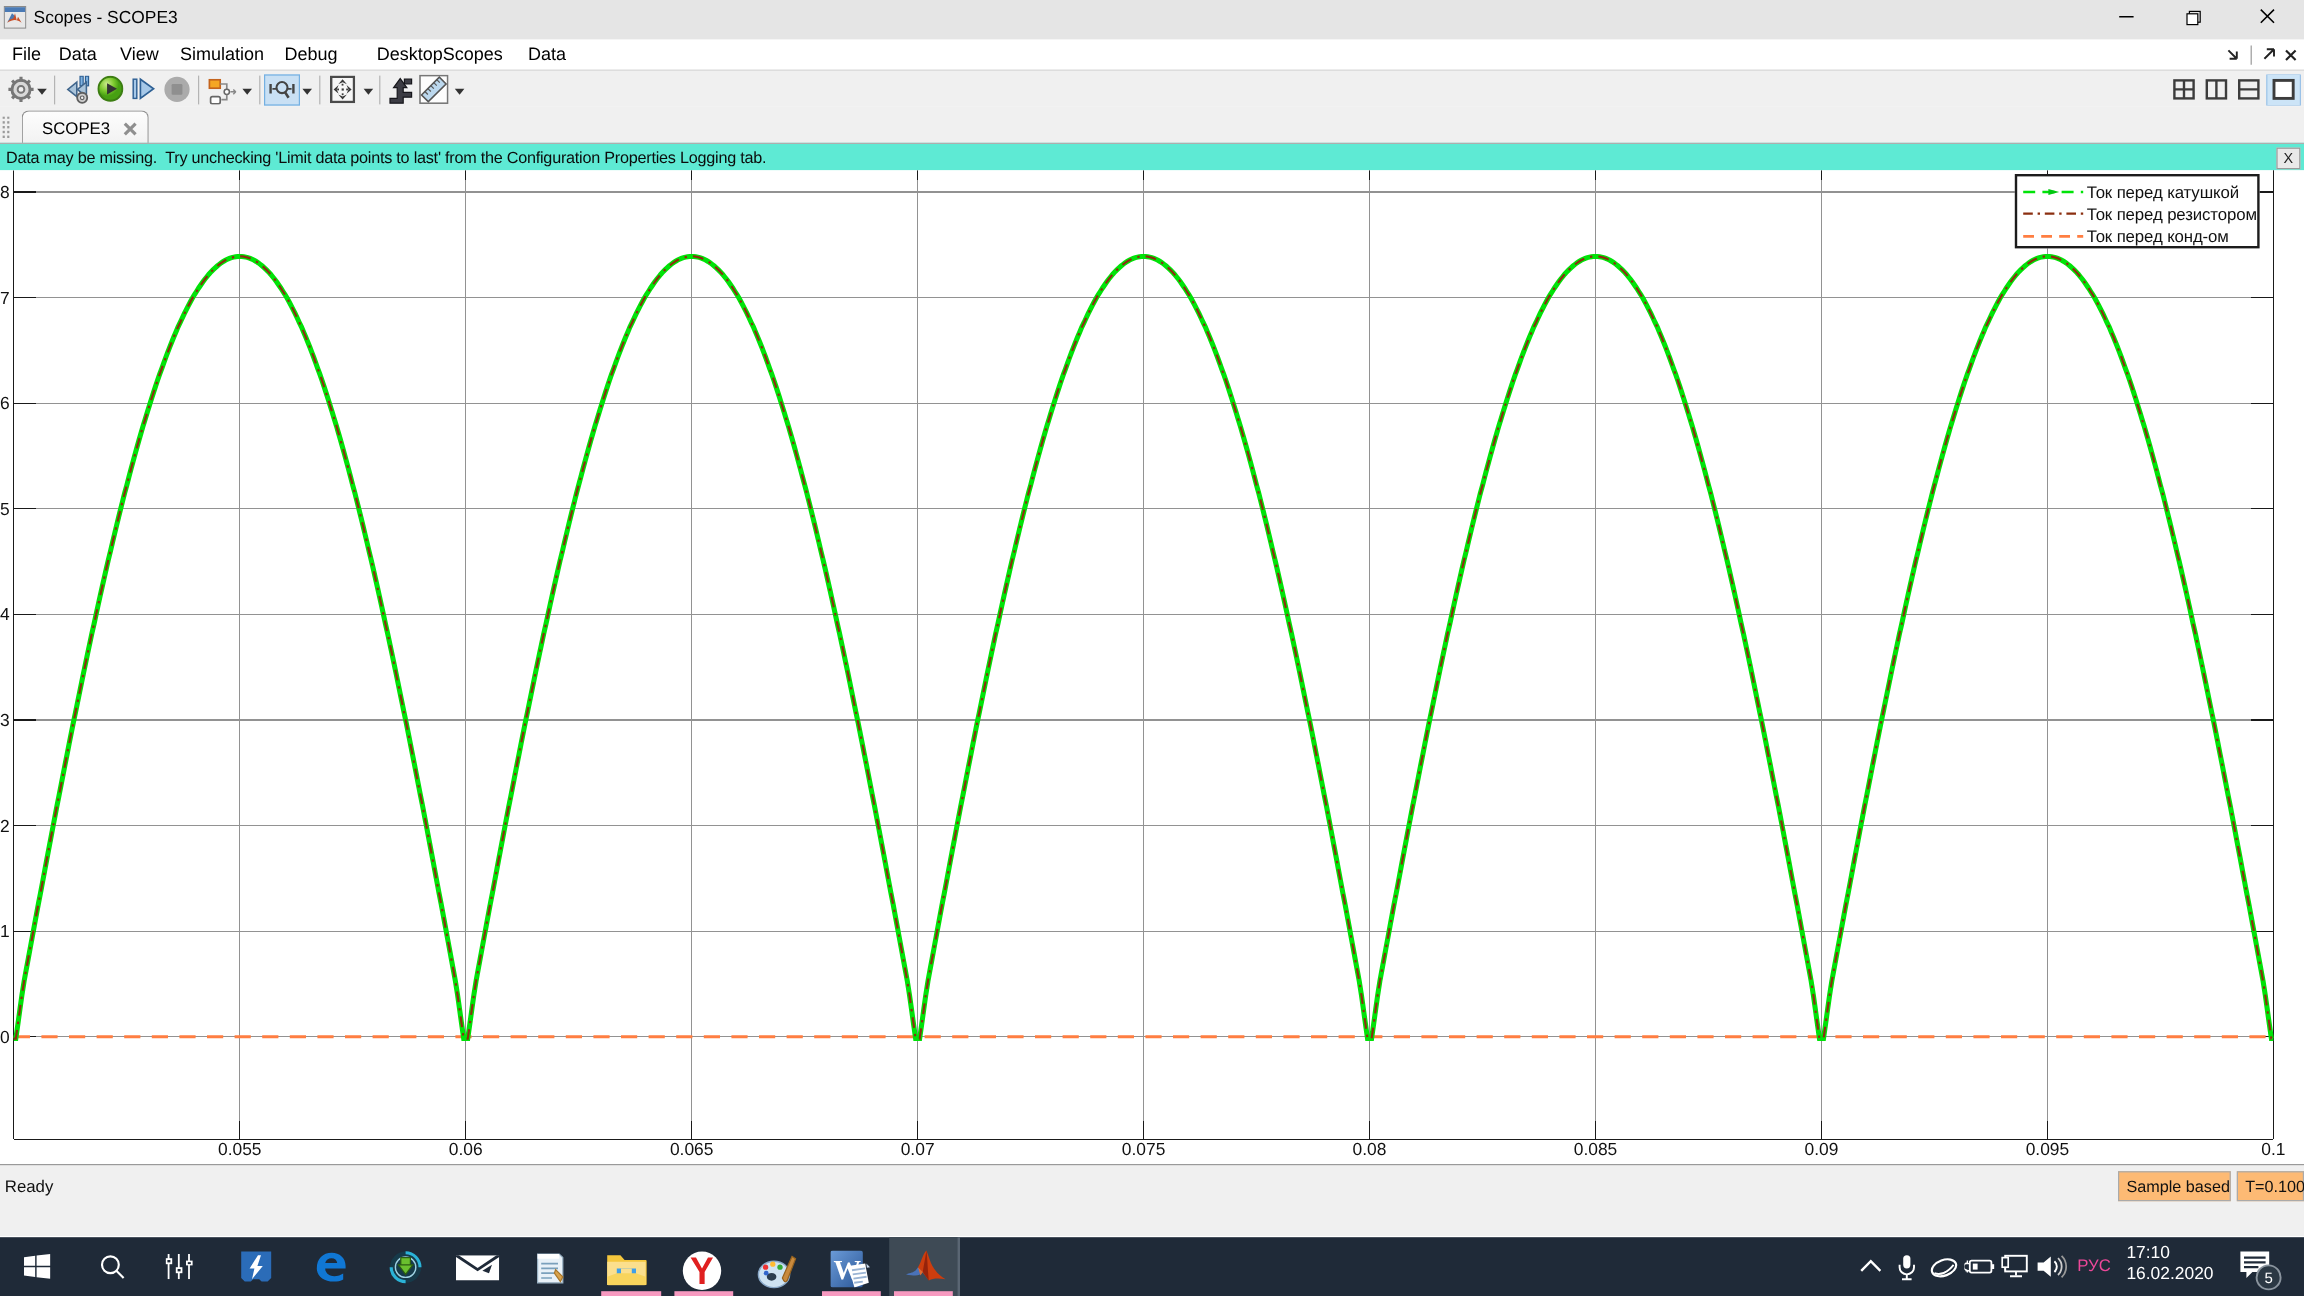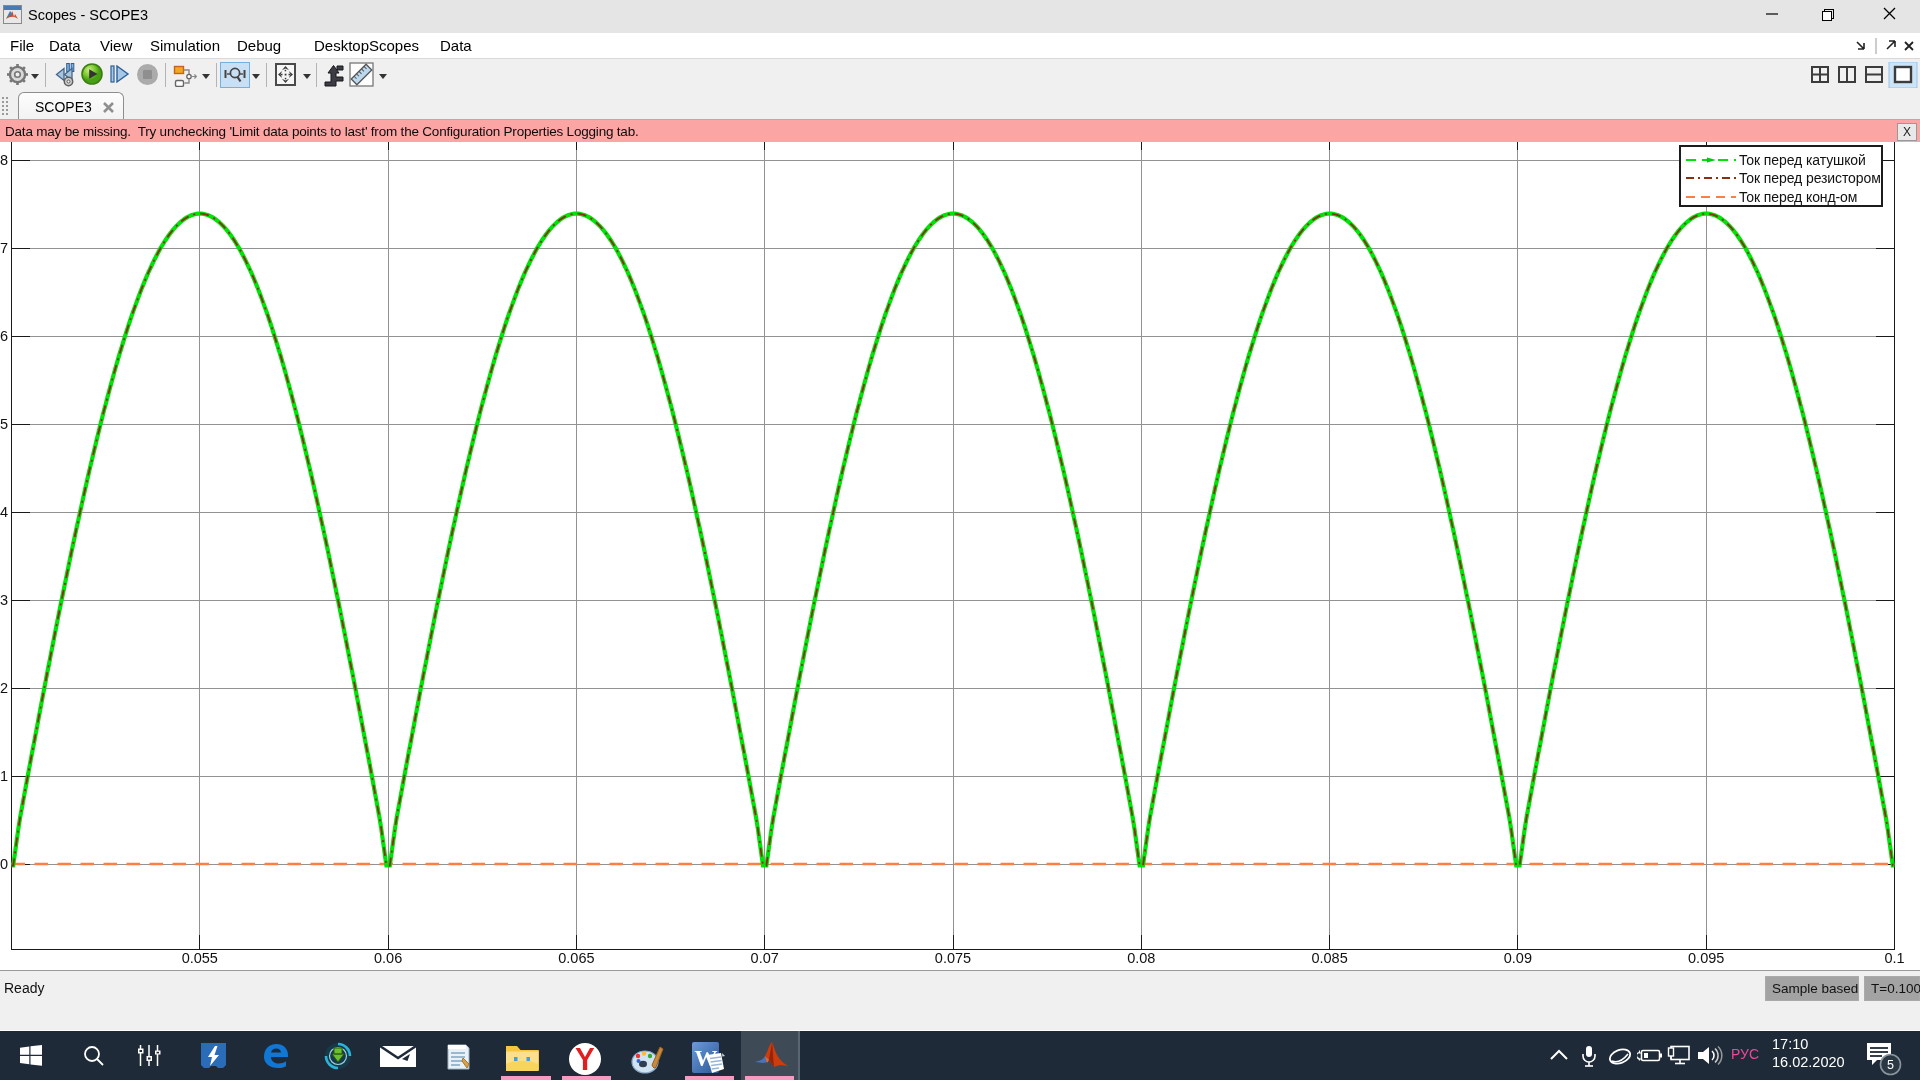--- a/index.html
+++ b/index.html
@@ -6,30 +6,30 @@
 #titlebar{position:absolute;left:0;top:0;width:1920px;height:33px;background:#e5e5e5}
 #title-text{position:absolute;left:28px;top:7px;font-size:14.5px;color:#000}
 #menubar{position:absolute;left:0;top:33px;width:1920px;height:25px;background:#fff}
 .mi{position:absolute;top:4px;font-size:15px;color:#000}
 #toolbar{position:absolute;left:0;top:58px;width:1920px;height:31px;background:#f0f0f0;border-top:1px solid #d9d9d9}
 .sep{position:absolute;top:4px;width:1px;height:24px;background:#b4b4b4}
 .dd{position:absolute;top:14.5px;width:0;height:0;border-left:4px solid transparent;border-right:4px solid transparent;border-top:5px solid #333}
 #tabstrip{position:absolute;left:0;top:89px;width:1920px;height:31px;background:#f0f0f0}
 #tab{position:absolute;left:18px;top:3px;width:106px;height:28px;background:linear-gradient(#fdfdfd,#f2f2f2);border:1px solid #8e8e8e;border-bottom:none;border-radius:6px 6px 0 0}
 #tab span{position:absolute;left:16px;top:6px;font-size:14px;color:#000}
-#warnbar{position:absolute;left:0;top:119px;width:1920px;height:23px;background:#fca5a5;border-top:1.5px solid #aeaeae}
+#warnbar{position:absolute;left:0;top:119px;width:1920px;height:23px;background:#5eead4;border-top:1.5px solid #aeaeae}
 #warnbar .msg{position:absolute;left:5px;top:3.5px;font-size:13.5px;color:#0c0c0c;letter-spacing:-0.2px}
 #warnx{position:absolute;right:3px;top:3px;width:20px;height:18px;background:#e9e9e9;border:1px solid #999;font-size:12px;text-align:center;line-height:16px;color:#222}
 #plotwrap{position:absolute;left:0;top:142px;width:1920px;height:829px;background:#fff}
 #legend{position:absolute;left:1679px;top:145px;width:204px;height:62px;background:#fff;border:2px solid #1c1c1c}
 .lrow{position:absolute;left:0;width:100%;height:20px}
 .ltxt{position:absolute;left:58px;top:2px;font-size:14px;color:#111;white-space:nowrap;letter-spacing:-0.1px}
 #statusbar{position:absolute;left:0;top:970px;width:1920px;height:60px;background:#f0f0f0;border-top:1px solid #9a9a9a}
 #statusbar .ready{position:absolute;left:4px;top:9px;font-size:14px;color:#111}
-.sbox{position:absolute;top:5px;height:25px;background:#a3a3a3;border:1px solid #aaa;font-size:13.5px;color:#111;line-height:23px;padding-left:6px;white-space:nowrap}
+.sbox{position:absolute;top:5px;height:25px;background:#fdba74;border:1px solid #aaa;font-size:13.5px;color:#111;line-height:23px;padding-left:6px;white-space:nowrap}
 #taskbar{position:absolute;left:0;top:1031px;width:1920px;height:49px;background:#1f2a38}
 .pink{position:absolute;top:1076px;height:4px;background:#f79ac0}
 .tray{position:absolute;color:#ec4899}
 #clock{position:absolute;left:1772px;top:1035px;width:76px;text-align:left;color:#fff;font-size:14.5px;line-height:18px;will-change:transform;transform:translateZ(0)}
 </style></head>
 <body>
 <div id="titlebar">
  <svg class="abs" style="left:3px;top:5px" width="19" height="19" viewBox="0 0 19 19">
   <rect x="0.5" y="0.5" width="18" height="18" fill="#e8e8e8" stroke="#8a8a8a"></rect>
   <rect x="1" y="1" width="17" height="4" fill="#4a7ab5"></rect>

